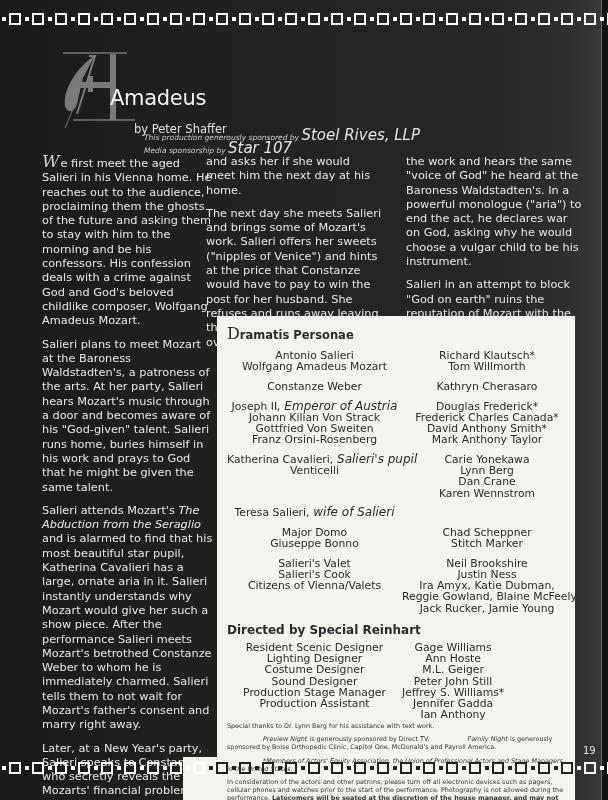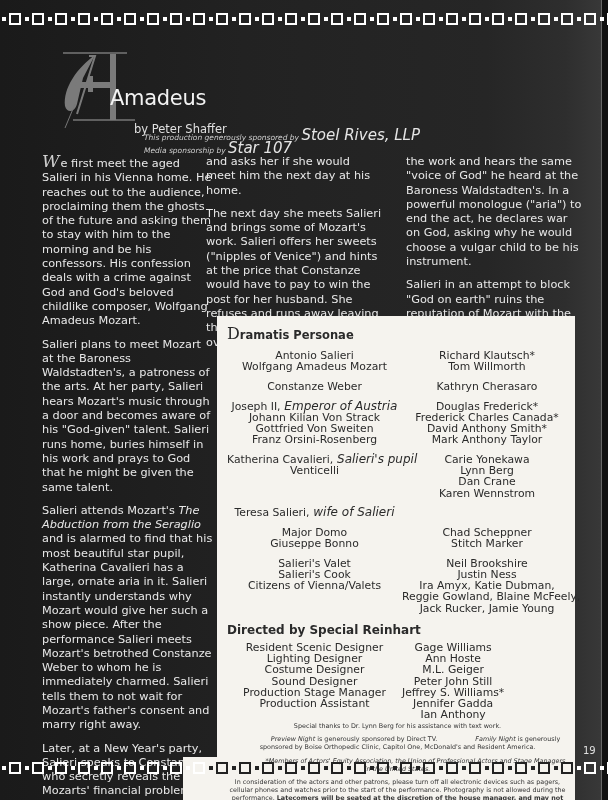--- a/index.html
+++ b/index.html
@@ -85,21 +85,21 @@
   .director {
     position: absolute; left: 10px; top: 307px; font-size: 12px; font-weight: bold;
   }
   .crew {
     position: absolute; left: 10px; top: 326px; width: 345px; display: flex; font-size: 10.8px; line-height: 11.2px;
   }
   .crew-roles { width: 175px; }
   .notes {
     position: absolute; left: 10px; top: 406px; width: 345px; font-size: 6.4px; line-height: 8.2px; color: #333;
   }
-  .notes p { margin: 0 4px 5px 0; text-align: center; }
+  .notes p { margin: 0 4px 5px 0; }
   .notes i { font-style: italic; padding-left: 36px; }
   .notes .bold { font-weight: bold; }
   .page-num {
     position: absolute; left: 583px; top: 745px; color: #e0e0e0; font-size: 10px;
   }
 </style>
 </head>
 <body>
 
 <div class="page-bg"></div>
@@ -350,21 +350,21 @@
         <div class="cast-line">Ann Hoste</div>
         <div class="cast-line">M.L. Geiger</div>
         <div class="cast-line">Peter John Still</div>
         <div class="cast-line">Jeffrey S. Williams*</div>
         <div class="cast-line">Jennifer Gadda</div>
         <div class="cast-line">Ian Anthony</div>
       </div>
   </div>
   <div class="notes">
     <p>Special thanks to Dr. Lynn Berg for his assistance with text work.</p>
-    <p><i>Preview Night</i><span> is generously sponsored by Direct TV. </span><i>Family Night</i><span> is generously sponsored by Boise Orthopedic Clinic, Capitol One, McDonald's and Resident America.</span></p>
+    <p><i>Preview Night</i><span> is generously sponsored by Direct TV. </span><i>Family Night</i><span> is generously sponsored by Boise Orthopedic Clinic, Capitol One, McDonald's and Payroll America.</span></p>
     <p><i>*Members of Actors' Equity Association, the Union of Professional Actors and Stage Managers in the United States.</i></p>
     <p><span>In consideration of the actors and other patrons, please turn off all electronic devices such as pagers, cellular phones and watches prior to the start of the performance. Photography is not allowed during the performance. </span><span class="bold">Latecomers will be seated at the discretion of the house manager, and may not be seated in their ticketed seats.</span></p>
   </div>
 </div>
 
 <div class="border-strip border-bottom" id="borderBottom">
     <div class="unit">
       <span class="dot"></span>
       <span class="sq"></span>
     </div>

